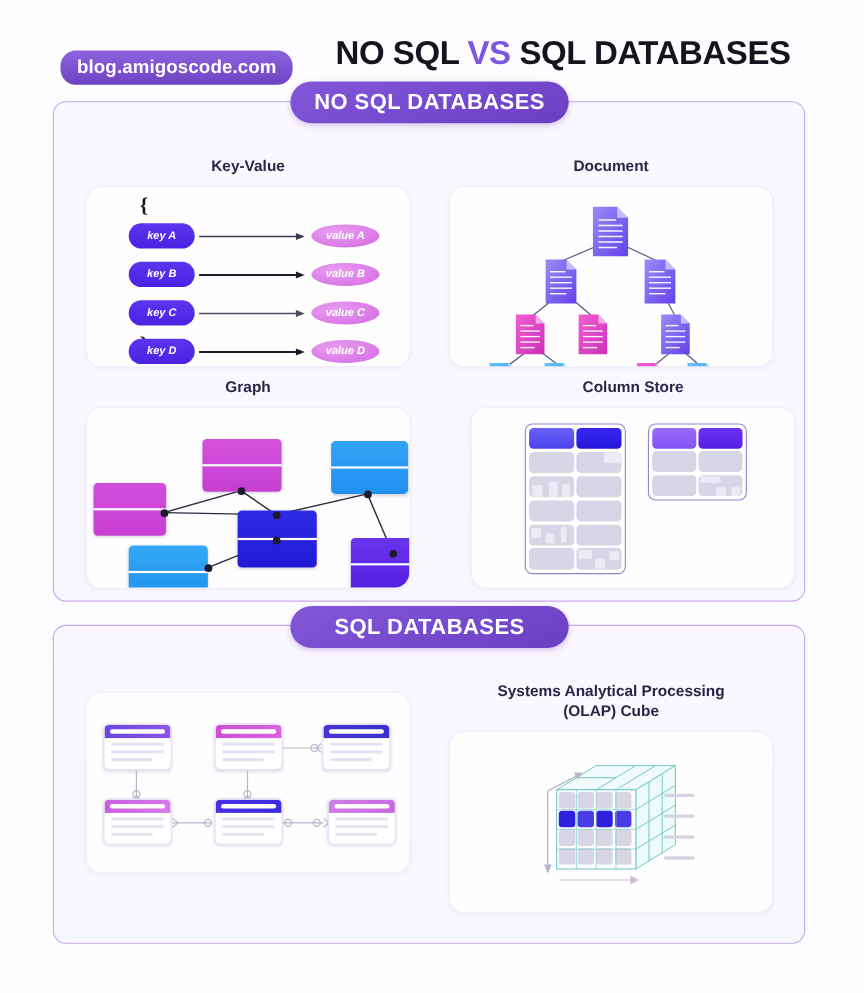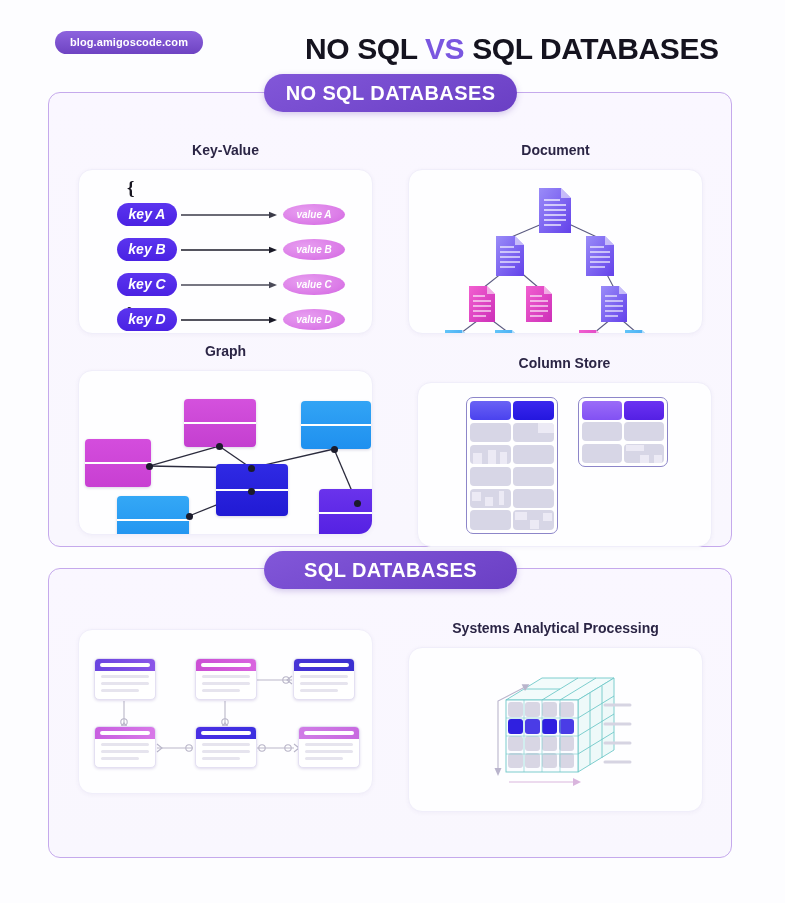--- a/index.html
+++ b/index.html
@@ -13,24 +13,24 @@
     position: relative;
     width: 785px; height: 903px;
     background: #fdfdff;
   }
 
   
   .header {
     position: absolute; top: 16px; left: 0; width: 785px; height: 46px;
   }
   .blog-badge {
-    position: absolute; left: 55px; top: 15px;
+    position: absolute; left: 55px; top: 30px;
     background: linear-gradient(180deg,#8d63de 0%,#6e43c2 100%);
     color: #fff;
-    font-size: 11px; font-weight: 600;
+    font-size: 17px; font-weight: 600;
     padding: 5px 15px 6px 15px;
     border-radius: 14px;
     letter-spacing: .1px;
     white-space: nowrap;
   }
   .main-title {
     position: absolute; left: 305px; top: 16px;
     font-size: 30px; font-weight: 800;
     letter-spacing: -0.4px;
     color: #15131f;
@@ -90,21 +90,21 @@
     font-size: 19px; color: #16141f; font-weight: 600;
     font-family: "Liberation Serif", serif;
   }
   .kv-row { position: absolute; left: 38px; width: 230px; height: 24px; }
   .key-pill {
     position: absolute; left: 0; top: 0;
     width: 60px; height: 23px;
     border-radius: 12px;
     background: linear-gradient(180deg,#5b35ef 0%, #4a22e3 100%);
     color: #fff;
-    font-size: 14px; font-style: italic; font-weight: 700;
+    font-size: 10px; font-style: italic; font-weight: 700;
     display: flex; align-items: center; justify-content: center;
   }
   .val-ell {
     position: absolute; left: 166px; top: 1px;
     width: 62px; height: 21px;
     border-radius: 50%;
     background: radial-gradient(ellipse at 35% 35%, #e79ef0 0%, #dc7de8 60%, #d264e2 100%);
     color: #fff;
     font-size: 10px; font-style: italic; font-weight: 700;
     display: flex; align-items: center; justify-content: center;
@@ -128,21 +128,21 @@
   .gnode::after {
     content: ""; position: absolute; left: 0; right: 0; top: 48%;
     height: 2px; background: #ffffff;
   }
   .gdot {
     position: absolute; width: 7px; height: 7px; border-radius: 50%;
     background: #1b1b2b;
   }
 
   
-  #q-column { left: 417px; top: 343px; width: 295px; margin-top: 12px; }
+  #q-column { left: 428px; top: 343px; width: 295px; }
   #col-card { height: 165px; }
   .ctable {
     position: absolute;
     border: 1.3px solid #8d86c9;
     border-radius: 7px;
     background: #fff;
     padding: 3px;
     display: grid;
     gap: 2.5px;
   }
@@ -538,20 +538,21 @@
         <div class="tbl-line"></div>
         <div class="tbl-line"></div>
         <div class="tbl-line" style="margin-right:16px"></div>
       </div>
     </div>
   </div>
 
   <div class="quad" id="q-olap">
     <div class="quad-title">
       <div>Systems Analytical Processing</div>
+      <div>(OLAP) Cube</div>
     </div>
     <div class="card" id="olap-card">
       <svg width="295" height="165" viewBox="0 0 295 165">
 
         <g fill="#f2fbfb" stroke="#6fc8c8" stroke-width=".9">
           <path d="M97,52 L133,30 L205,30 L169,52 Z"></path>
           <path d="M115,41 L151,41 M133,52 L169,30 M151,52 L187,30"></path>
         </g>
 
         <g fill="#eef9f9" stroke="#6fc8c8" stroke-width=".9">

